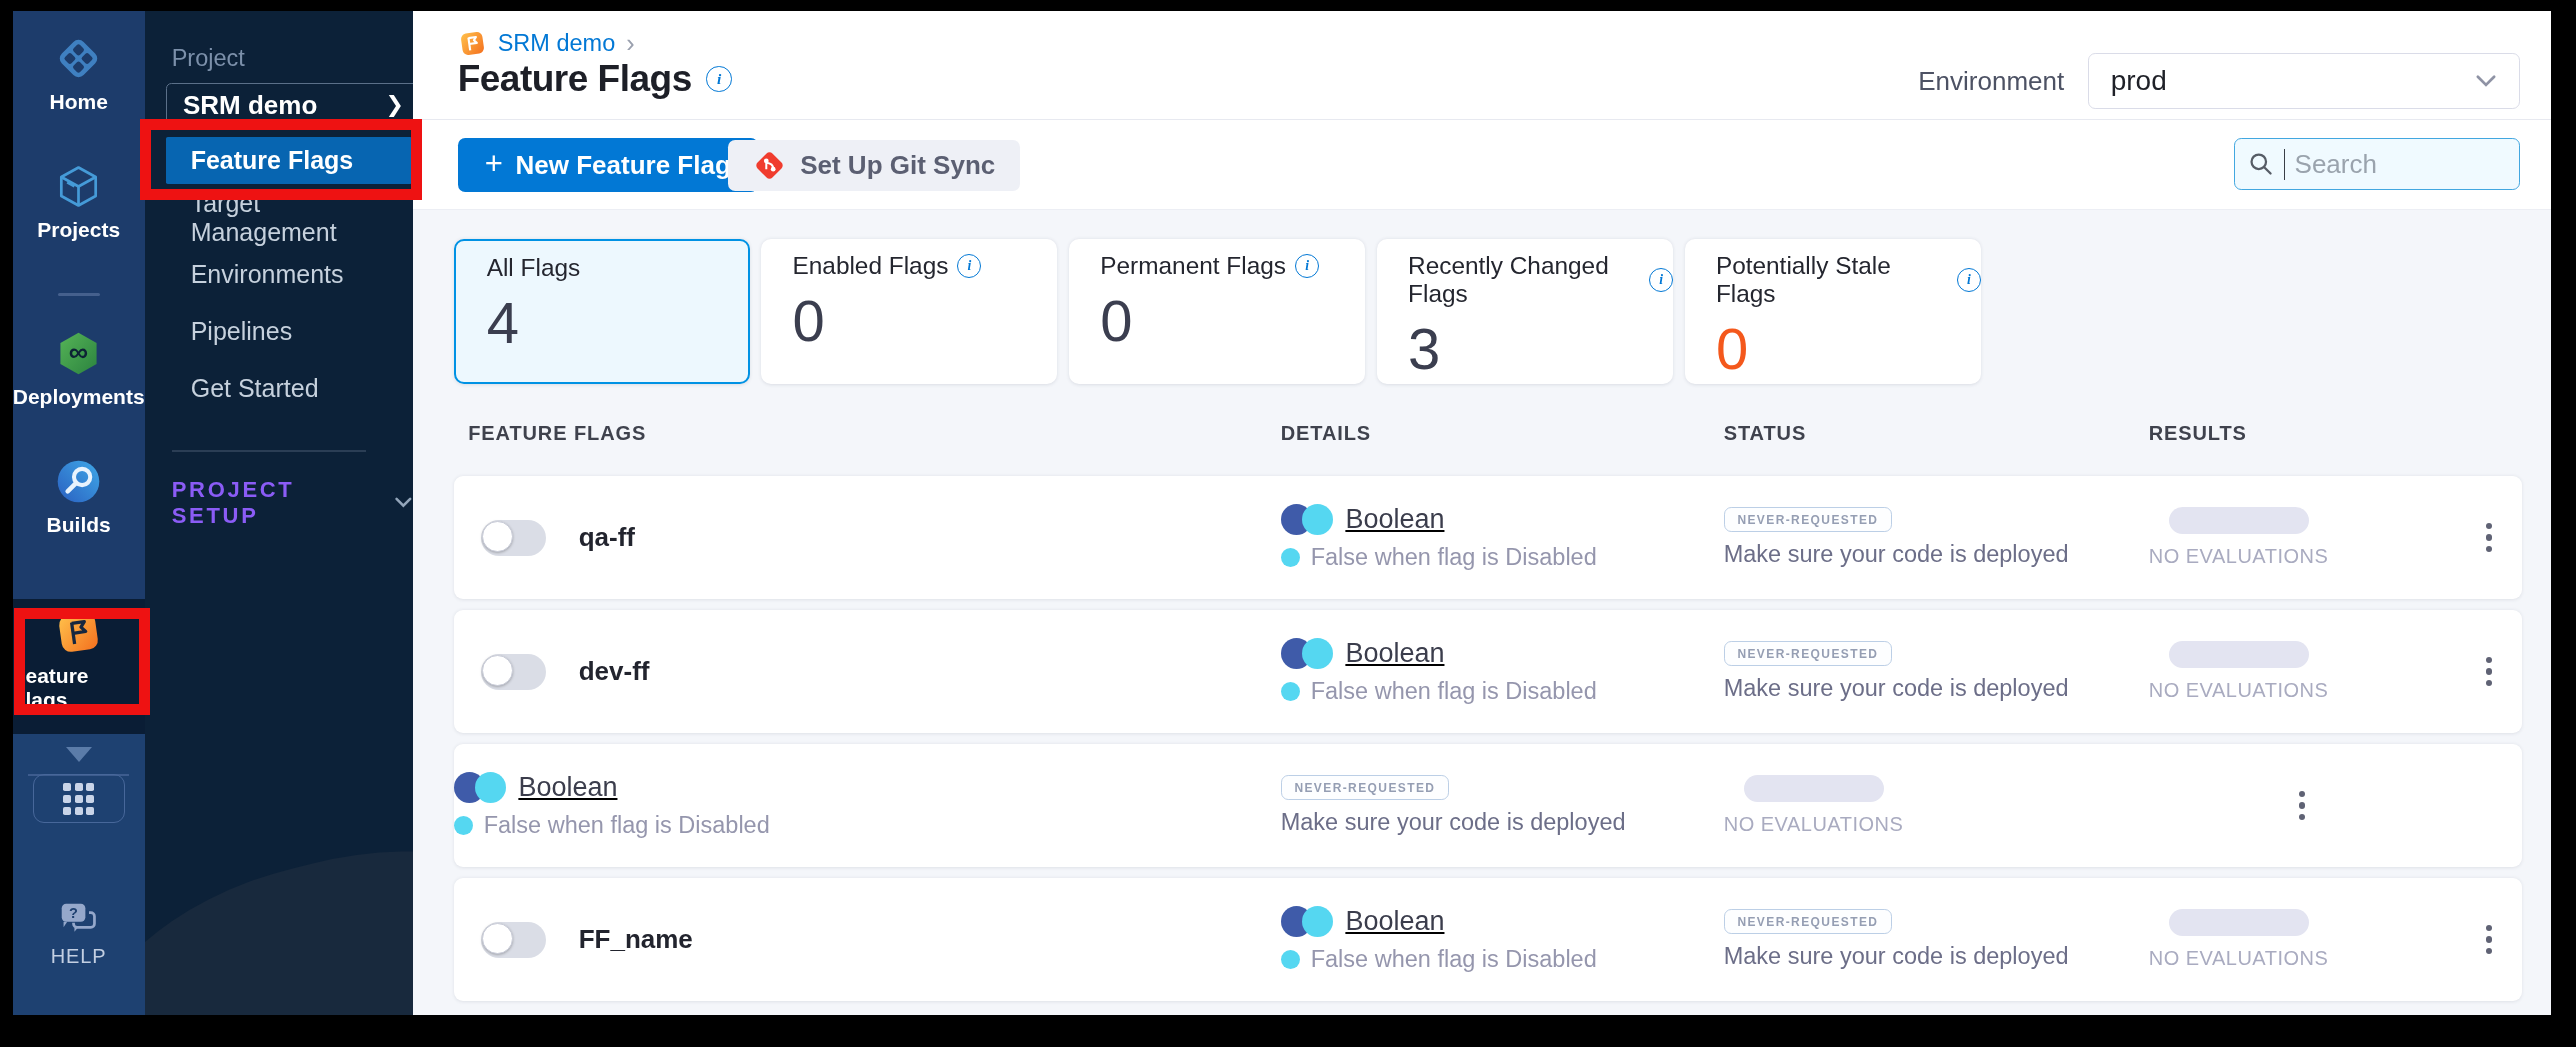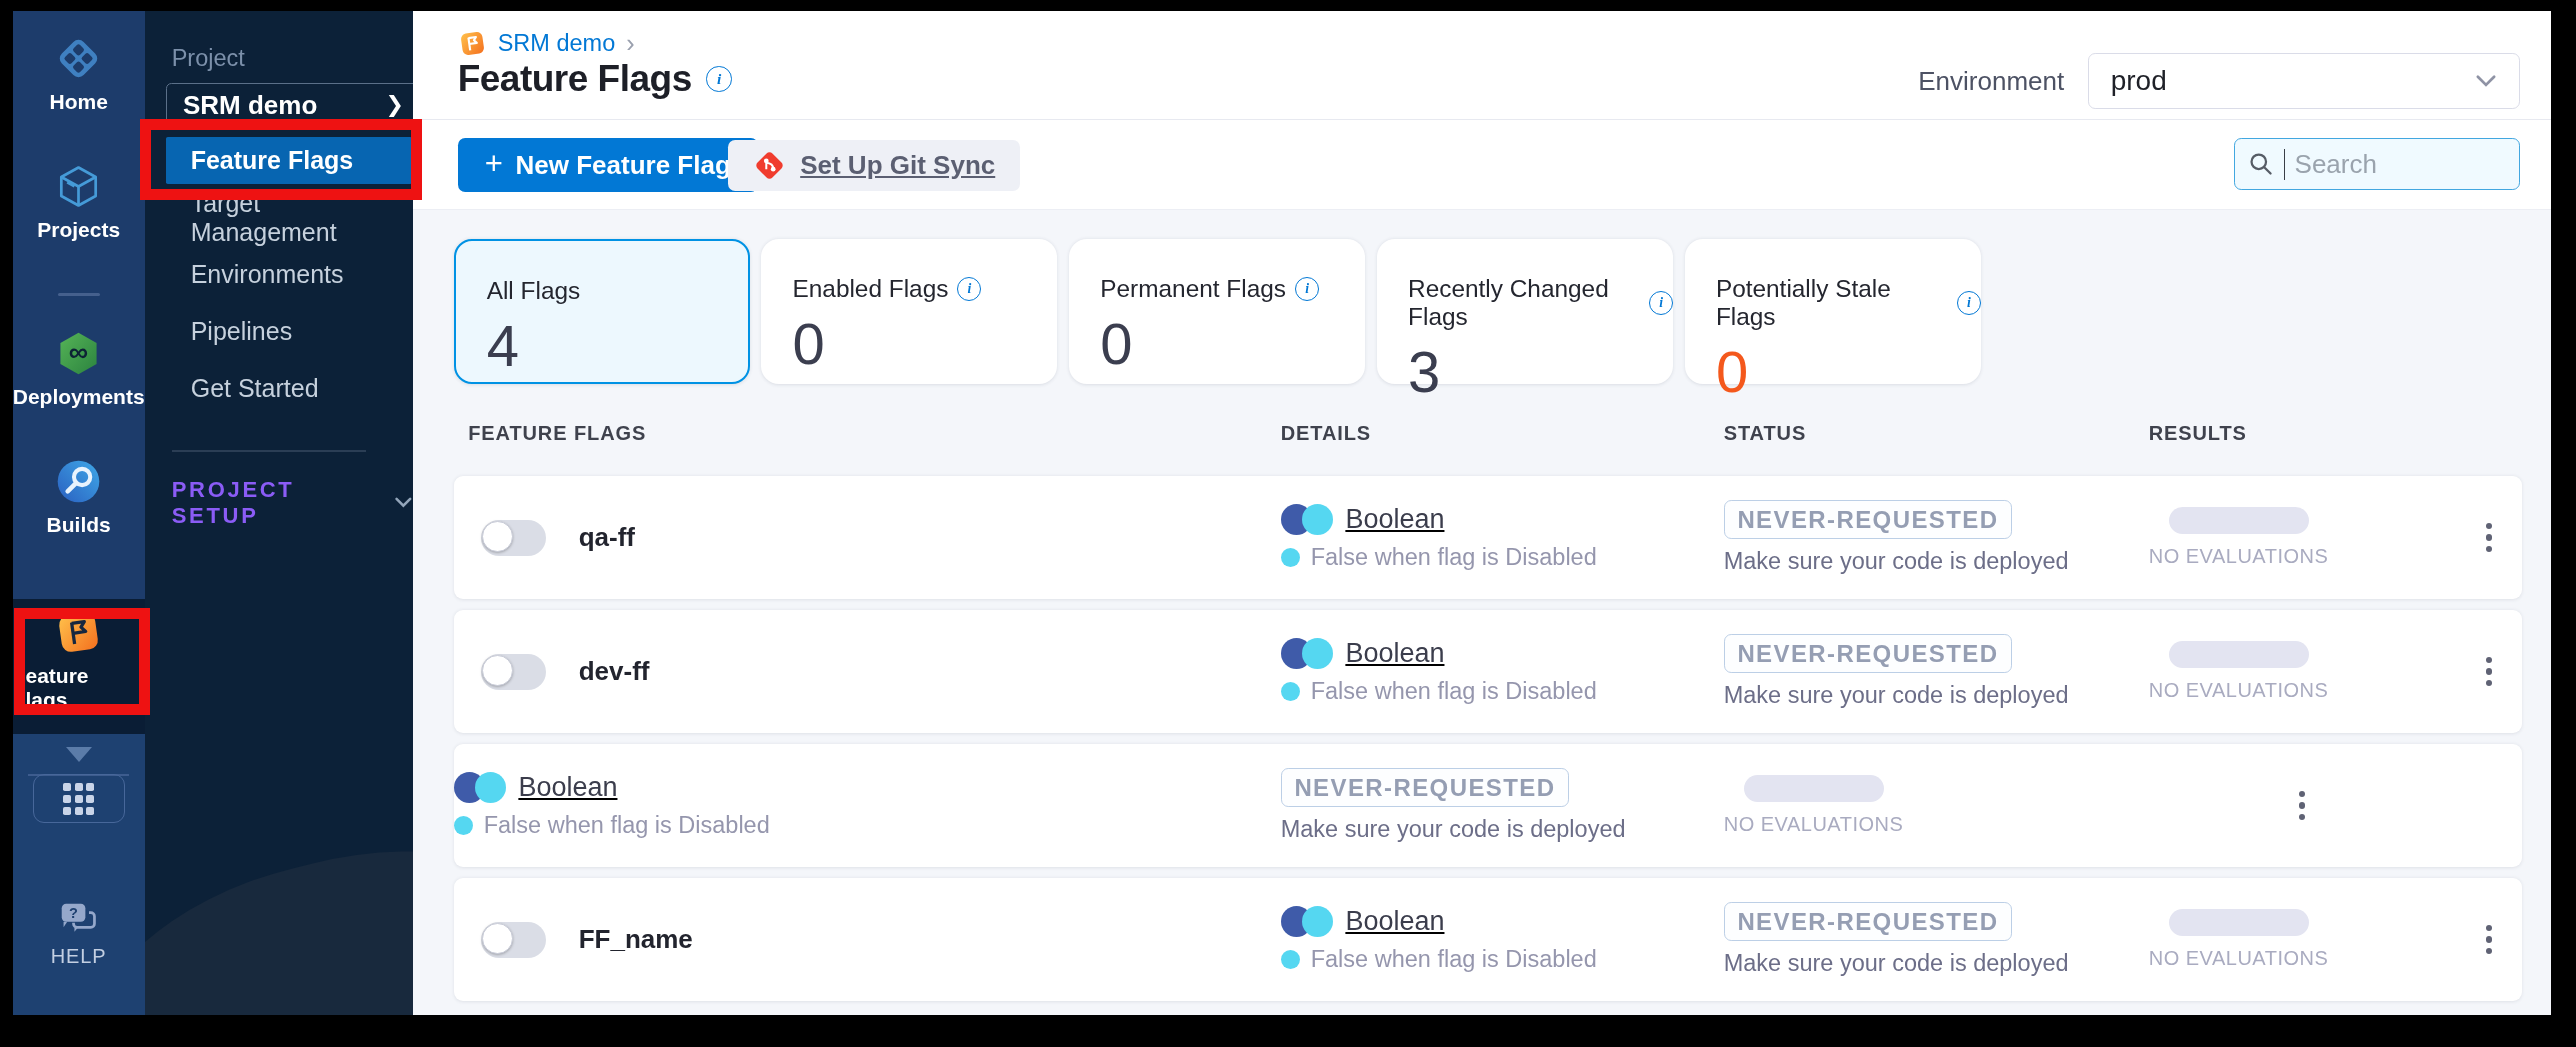--- a/index.html
+++ b/index.html
@@ -55,31 +55,31 @@
   .env-label{font-size:26px;color:#4d5264;}
   .env-select{width:432px;height:56px;border:1.8px solid #dadce8;border-radius:7.2px;background:#fff;box-sizing:border-box;
               display:flex;align-items:center;justify-content:space-between;padding:0 22px;cursor:pointer;}
   .env-select .txt{font-size:28px;color:#1f2128;}
 
   .toolbar{position:relative;height:89px;flex:none;background:#fff;border-bottom:0.9px solid #eceef4;}
   .btn-primary{position:absolute;left:45px;top:18px;height:54px;padding:0 27px;background:#0278d5;border-radius:7.2px;
                display:flex;align-items:center;gap:12.7px;color:#fff;font-size:26px;font-weight:700;cursor:pointer;}
   .btn-primary .plus{font-size:31px;font-weight:400;margin-top:-2.7px;}
   .btn-secondary{position:absolute;left:315px;top:20px;height:51px;padding:0 25px;background:#eef0f6;border-radius:7.2px;
-               display:flex;align-items:center;gap:14.5px;color:#5b5f72;font-size:26px;font-weight:700;cursor:pointer;text-decoration:underline;}
+               display:flex;align-items:center;gap:14.5px;color:#5b5f72;font-size:26px;font-weight:700;cursor:pointer;}
   .search{position:absolute;right:31px;top:18px;width:286px;height:52px;background:#f0faff;border:1.8px solid #42a7e0;
           border-radius:7.2px;box-sizing:border-box;display:flex;align-items:center;padding:0 12.7px;gap:7.2px;}
   .search input{flex:1;min-width:0;background:transparent;border:none;outline:none;font-size:26px;color:#222;
                 font-family:"Liberation Sans",sans-serif;}
   .search input::placeholder{color:#9aa3ad;}
   .caret{width:1.8px;height:31px;background:#3a3f46;flex:none;}
 
   .content{flex:1;background:#f4f6fa;padding:29px 29px 0 41px;overflow:hidden;}
   .cards{display:flex;gap:11.8px;}
-  .card{width:296px;height:145px;background:#fff;border-radius:18px;box-sizing:border-box;padding:36px 0 0 31px;
+  .card{width:296px;height:145px;background:#fff;border-radius:10px;box-sizing:border-box;padding:13px 0 0 31px;
         box-shadow:0 0.9px 3.6px rgba(40,48,70,.12);cursor:pointer;flex:none;}
   .card.selected{background:#edf8fe;border:2.7px solid #0092e4;}
   .card .top{display:flex;align-items:center;gap:9px;}
   .card .lbl{font-size:24.4px;color:#24262f;}
   .card .info-i{width:22px;height:22px;font-size:13.6px;}
   .card .val{margin-top:7.2px;font-size:58px;color:#3b3e4f;}
 
   .table-head{display:grid;grid-template-columns:827px 443px 425px 307px 1fr;align-items:center;height:49px;margin-top:25px;}
   .th{font-size:20px;font-weight:700;color:#3f424d;letter-spacing:0.9px;}
   .th:first-child{padding-left:14.5px;}
@@ -96,21 +96,21 @@
   .d1{display:flex;align-items:center;gap:12.7px;text-decoration:underline;}
   .bool-ic{position:relative;width:52px;height:31px;flex:none;}
   .bool-ic .c1{position:absolute;left:0;top:0;width:31px;height:31px;border-radius:50%;background:#3f5ba9;}
   .bool-ic .c2{position:absolute;left:21px;top:0;width:31px;height:31px;border-radius:50%;background:#55d7f1;}
   .kind{font-size:27px;color:#3b3d4c;}
   .d2{display:flex;align-items:center;gap:11px;}
   .dot{width:19px;height:19px;border-radius:50%;background:#55d7f1;flex:none;}
   .rule{font-size:23.5px;color:#9596ad;}
   .cell-status{display:flex;flex-direction:column;gap:9px;align-items:flex-start;}
   .badge{padding:4.5px 12.7px;border:1.8px solid #bccfe6;border-radius:7.2px;background:#fdfeff;color:#959eb3;
-         font-size:24px;font-weight:700;letter-spacing:1.4px;text-align:center;}
+         font-size:12px;font-weight:700;letter-spacing:1.4px;text-align:center;}
   .note{font-size:23.5px;color:#6c6e88;}
   .cell-results{display:inline-flex;flex-direction:column;gap:11px;align-items:center;width:fit-content;}
   .bar{width:140px;height:27px;border-radius:13.6px;background:#e3e4f1;}
   .res-lbl{font-size:20px;color:#a9abc0;letter-spacing:0.5px;white-space:nowrap;}
   .cell-menu{display:flex;justify-content:center;}
   .kebab{display:flex;flex-direction:column;gap:5.4px;padding:9px;cursor:pointer;}
   .kebab span{width:6.3px;height:6.3px;border-radius:50%;background:#5f6274;}
 
   
   .anno{position:absolute;border:11px solid #ee1212;box-sizing:border-box;z-index:40;pointer-events:none;}

